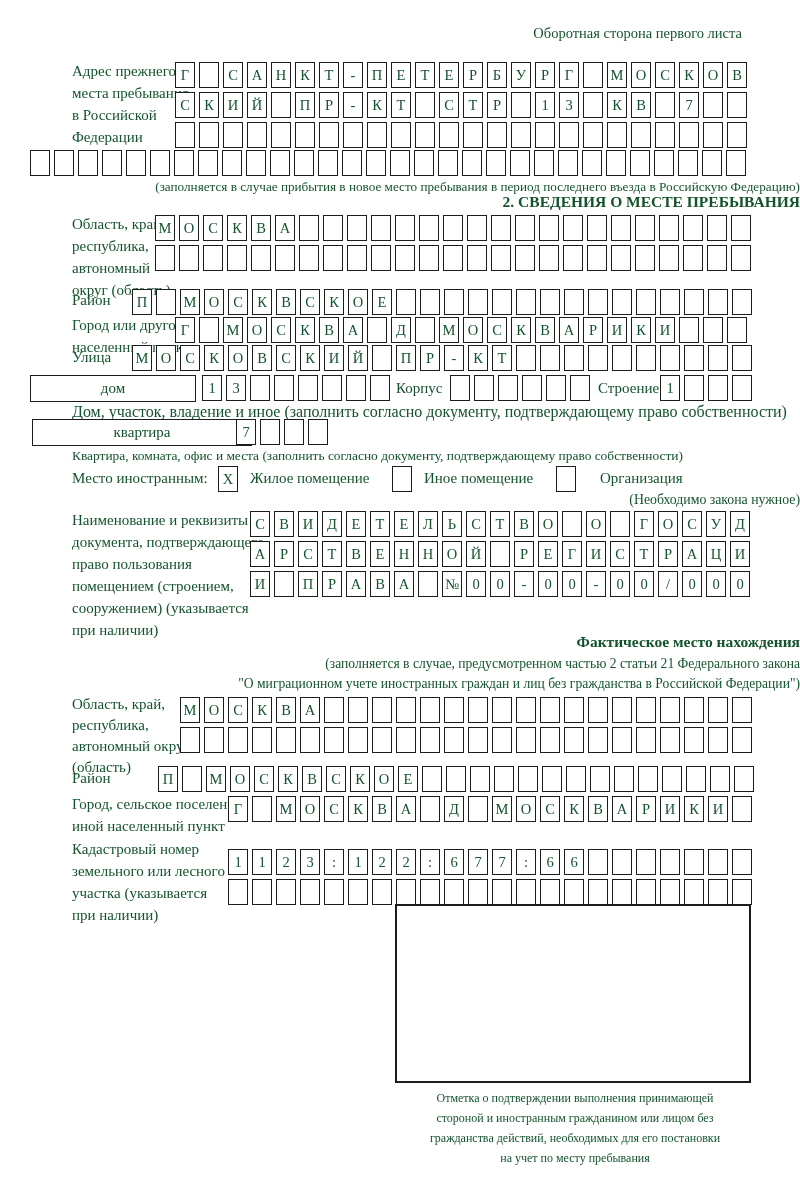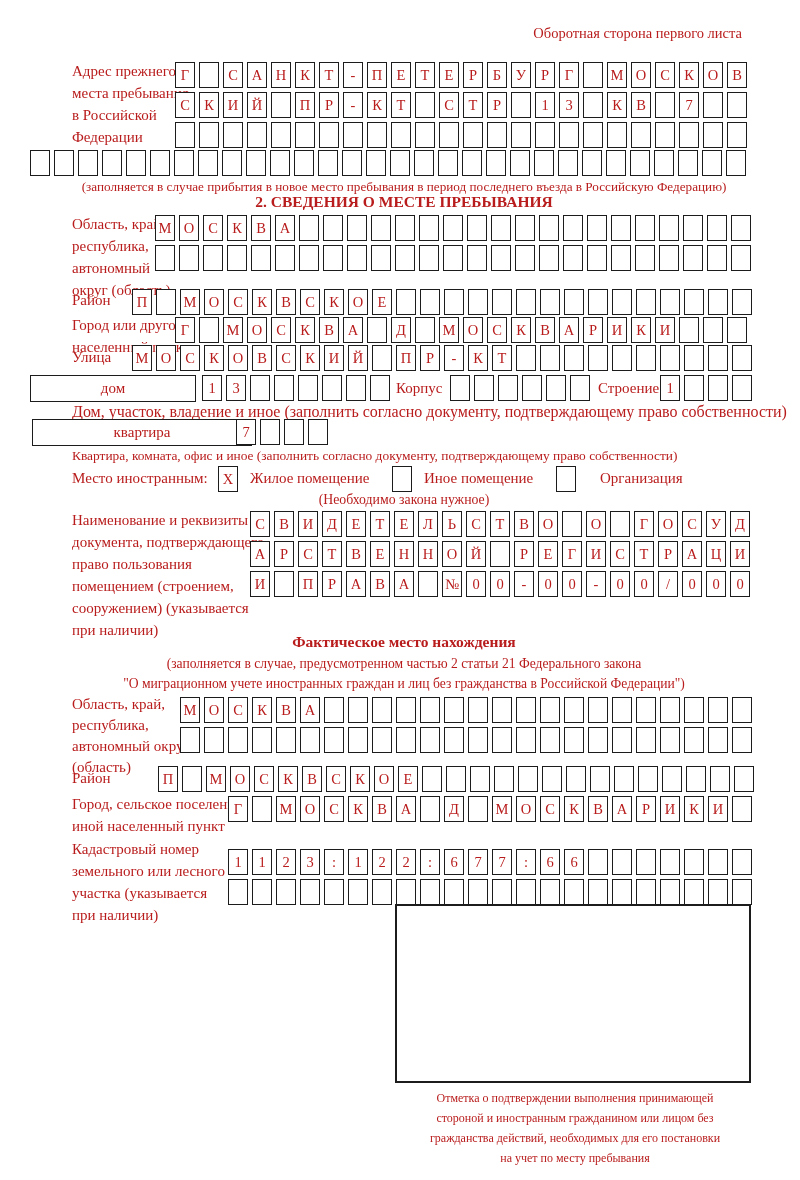--- a/index.html
+++ b/index.html
@@ -1,20 +1,20 @@
 <!DOCTYPE html>
 <html><head>
 <meta charset="utf-8">
 <style>
   html,body{margin:0;padding:0;background:#fff;}
-  .page{position:relative;width:800px;height:1180px;background:#fff;color:#b91c1c;
+  .page{position:relative;width:800px;height:1180px;background:#fff;color:#14532d;
         font-family:"Liberation Serif","DejaVu Serif",serif;overflow:hidden;}
   .lbl{position:absolute;font-size:15px;line-height:22px;white-space:pre-line;}
   .cap{position:absolute;font-size:13.2px;line-height:20px;white-space:pre-line;}
-  .center{left:8px;right:0;text-align:center;}
+  .center{left:8px;right:0;text-align:right;}
   .bold{font-weight:bold;}
   .box-row{position:absolute;display:flex;gap:4px;}
   .cell{width:20px;height:26px;border:1.6px solid #1c1c1c;box-sizing:border-box;flex:0 0 auto;
         display:flex;align-items:center;justify-content:center;font-size:14.5px;background:#fff;}
   .wide-box{position:absolute;height:27px;border:1.6px solid #1c1c1c;box-sizing:border-box;
         display:flex;align-items:center;justify-content:center;font-size:15px;background:#fff;}
   .inline-lbl{position:absolute;font-size:15px;}
   .stamp-box{position:absolute;border:2px solid #1c1c1c;background:#fff;box-sizing:border-box;}
 </style>
 </head>
@@ -319,21 +319,21 @@
     </div>
   <div class="cap" style="left:72px;top:402px;font-size:16px">Дом, участок, владение и иное (заполнить согласно документу, подтверждающему право собственности)</div>
 
   <div class="wide-box" style="left:32px;top:419px;width:220px">квартира</div>
   <div class="box-row" style="left:236px;top:419px">
       <div class="cell">7</div>
       <div class="cell"></div>
       <div class="cell"></div>
       <div class="cell"></div>
     </div>
-  <div class="cap" style="left:72px;top:446px;font-size:13.4px">Квартира, комната, офис и иное (заполнить согласно документу, подтверждающему право собственности)</div>
+  <div class="cap" style="left:72px;top:446px;font-size:13.4px">Квартира, комната, офис и места (заполнить согласно документу, подтверждающему право собственности)</div>
 
   <div class="inline-lbl" style="left:72px;top:470px">Место иностранным:</div>
   <div class="box-row" style="left:218px;top:466px">
       <div class="cell">X</div>
     </div>
   <div class="inline-lbl" style="left:250px;top:470px">Жилое помещение</div>
   <div class="box-row" style="left:392px;top:466px">
       <div class="cell"></div>
     </div>
   <div class="inline-lbl" style="left:424px;top:470px">Иное помещение</div>

